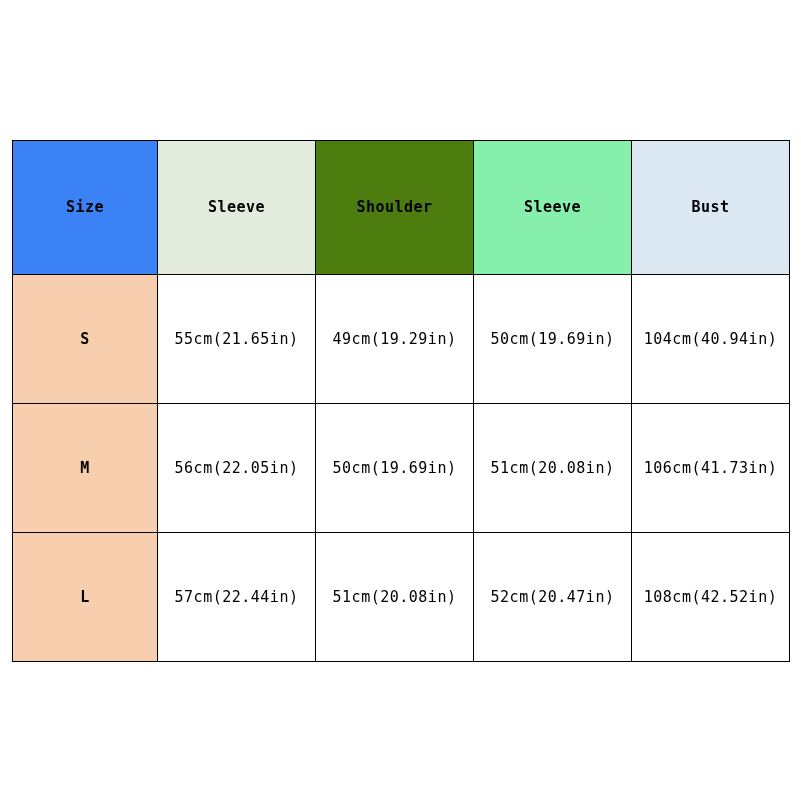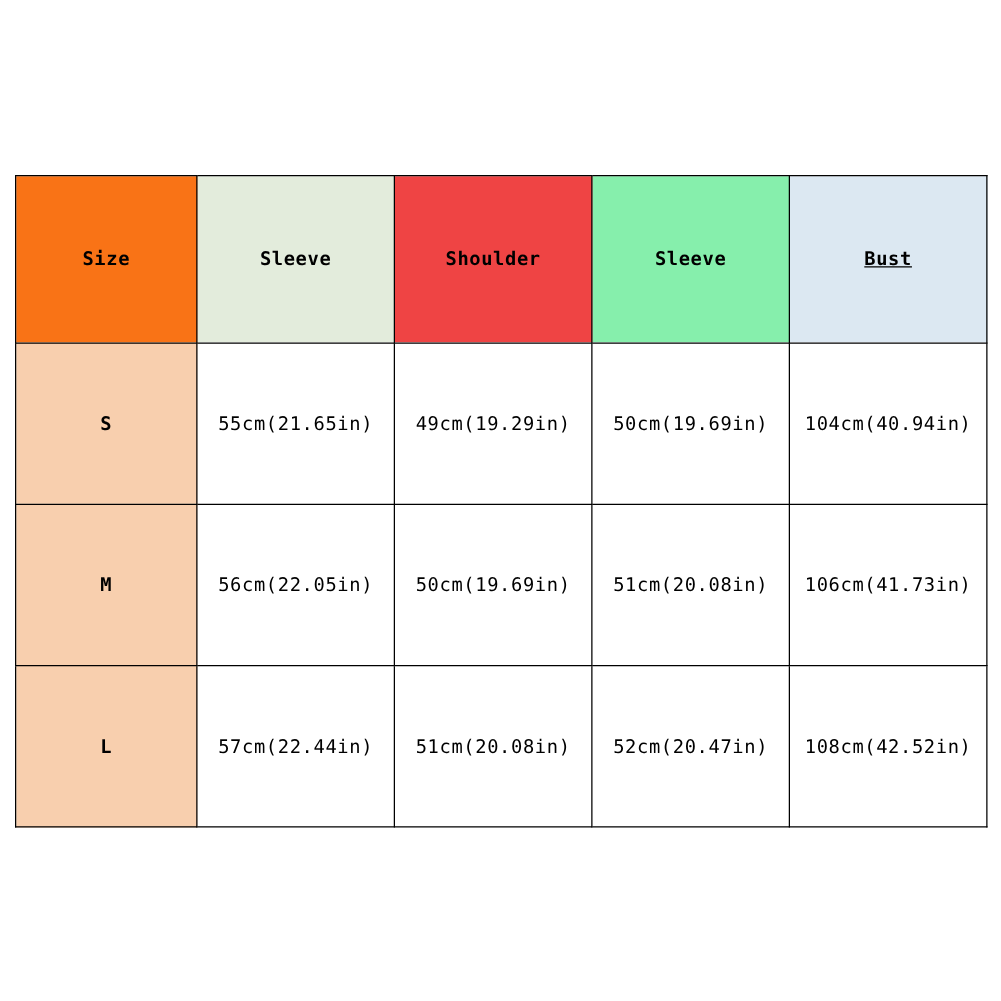--- a/index.html
+++ b/index.html
@@ -47,25 +47,25 @@
 
   
   tr.header-row { height: 107px; }
   tr.data-row   { height: 103.5px; }
 
   td.head {
     font-size: 15.5px;
     font-weight: bold;
     letter-spacing: 1.6px;
   }
-  td.head-size     { background: #f97316; }
+  td.head-size     { background: #3b82f6; }
   td.head-length   { background: #e3ecdc; }
-  td.head-shoulder { background: #ef4444; }
+  td.head-shoulder { background: #4d7c0f; }
   td.head-sleeve   { background: #86efac; }
-  td.head-bust     { background: #dce8f2; text-decoration: underline; }
+  td.head-bust     { background: #dce8f2; }
 
   td.size-cell {
     background: #f8cfae;
     font-weight: bold;
     font-size: 15.5px;
     letter-spacing: 1.2px;
   }
 
   td.val-cell {
     background: #ffffff;

